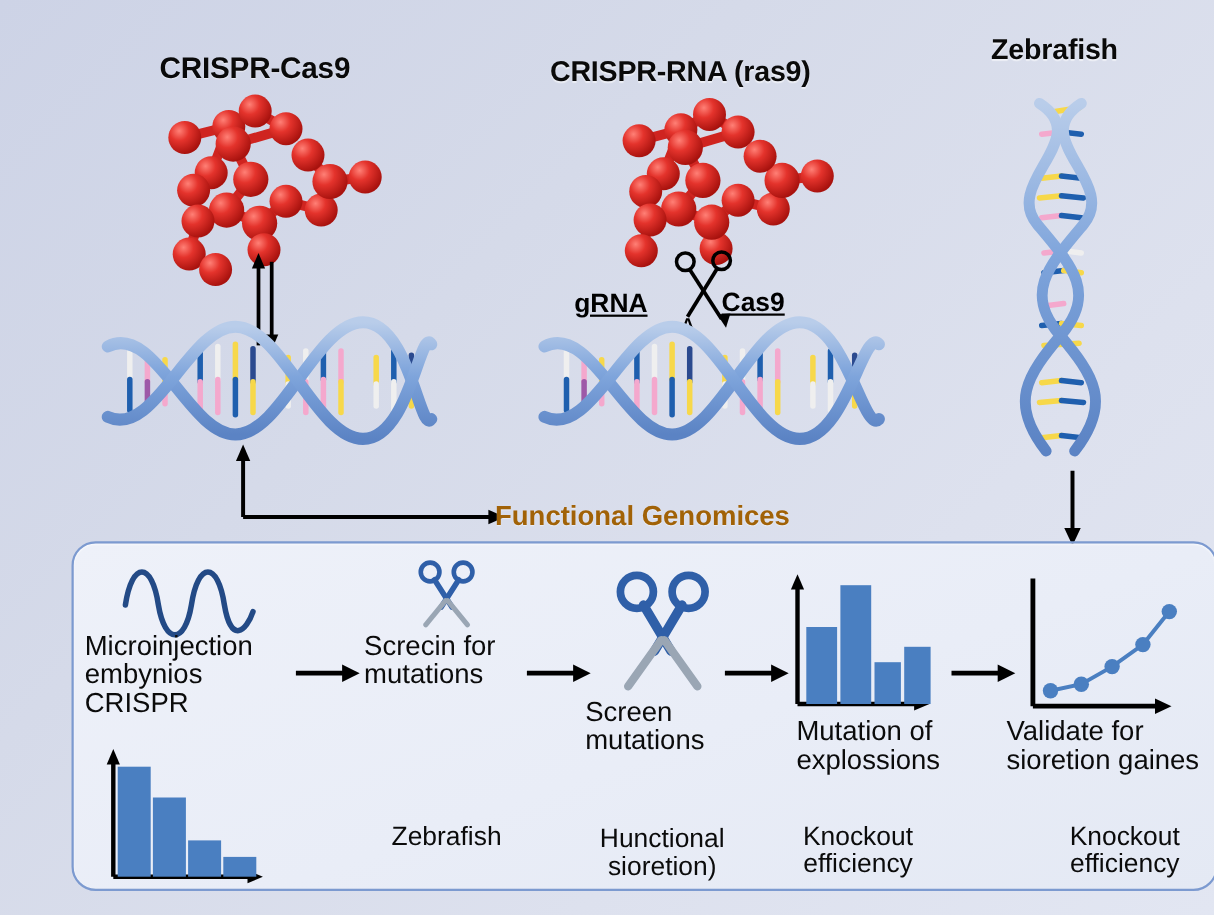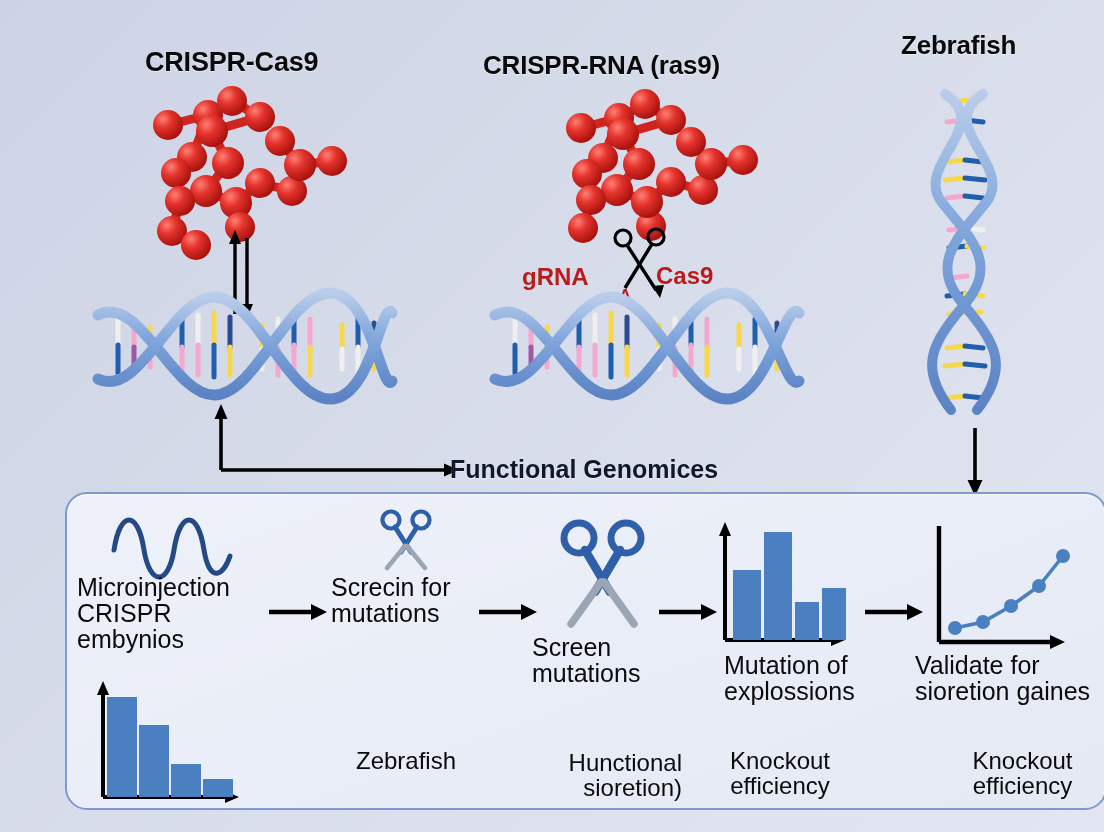--- a/index.html
+++ b/index.html
@@ -13,30 +13,30 @@
 
   
   .abs{position:absolute;}
 
   
   .title{
     font-weight:bold;color:#0a0a0a;white-space:nowrap;
     text-shadow:0 1px 1px rgba(255,255,255,.55);
   }
   #title-cas9{left:110px;top:47px;font-size:27px;letter-spacing:-0.2px;}
-  #title-rna{left:448px;top:50px;font-size:26px;letter-spacing:-0.2px;}
+  #title-rna{left:465px;top:50px;font-size:26px;letter-spacing:-0.2px;}
   #title-zebra{left:866px;top:30px;font-size:26px;letter-spacing:-0.2px;}
 
-  .sublabel{font-weight:bold;font-size:24px;color:#b91c1c;white-space:nowrap;}
+  .sublabel{font-weight:bold;font-size:24px;color:#000000;white-space:nowrap;text-decoration:underline;}
   #label-grna{left:487px;top:263px;}
   #label-cas9{left:621px;top:262px;}
   #label-a{left:584px;top:286px;font-size:17px;}
 
   #label-fg{
-    left:415px;top:455px;font-size:25px;font-weight:bold;color:#0f172a;
+    left:415px;top:455px;font-size:25px;font-weight:bold;color:#a16207;
     white-space:nowrap;text-shadow:0 1px 1px rgba(255,255,255,.5);
   }
 
   
   #workflow-panel{
     left:30px;top:492px;width:1042px;height:318px;
     border:2px solid #7c9ad0;border-radius:22px;
     background:linear-gradient(160deg,#eef1f9 0%,#e9edf7 55%,#e4e9f4 100%);
     box-shadow:0 1px 2px rgba(255,255,255,.8) inset;
     box-sizing:border-box;
@@ -305,22 +305,22 @@
     <path d="M12 68 L4.5 52 L19.5 52 Z" fill="#000"></path>
   </svg>
 
   <div class="abs" id="workflow-panel"></div>
 
   <div class="step" style="left:42px;top:512px;width:190px;">
     <svg width="125" height="60" viewBox="0 0 125 60" style="margin:0 auto 2px;">
       <path d="M4 38 C 10 -2, 28 -2, 34 38 C 40 74, 58 74, 64 38 C 70 -2, 88 -2, 94 38 C 100 74, 114 62, 120 44" fill="none" stroke="#234a86" stroke-width="5" stroke-linecap="round"></path>
     </svg>
     <div class="step-label">Microinjection</div>
+    <div class="step-label">embynios</div>
     <div class="step-label">CRISPR</div>
-    <div class="step-label">embynios</div>
   </div>
 
   <svg class="abs" style="left:52px;top:675px;" width="160" height="140" viewBox="0 0 160 140">
     <path d="M16 18 L16 122" stroke="#000" stroke-width="4" fill="none"></path>
     <path d="M16 6 L10 20 L22 20 Z" fill="#000"></path>
     <path d="M16 122 L140 122" stroke="#000" stroke-width="4" fill="none"></path>
     <path d="M152 122 L138 116 L138 128 Z" fill="#000"></path>
     <g fill="#4a7fc1">
       <rect x="20" y="22" width="30" height="100"></rect>
       <rect x="52" y="50" width="30" height="72"></rect>
@@ -358,21 +358,21 @@
       <circle cx="23" cy="18" r="15" fill="none" stroke="#2f5fa8" stroke-width="7"></circle>
       <circle cx="70" cy="18" r="15" fill="none" stroke="#2f5fa8" stroke-width="7"></circle>
       <path d="M29 30 L54 72" stroke="#2f5fa8" stroke-width="8.5" fill="none" stroke-linecap="round"></path>
       <path d="M64 30 L39 72" stroke="#2f5fa8" stroke-width="8.5" fill="none" stroke-linecap="round"></path>
       <path d="M48 62 L78 104" stroke="#9aa6b4" stroke-width="7.5" fill="none" stroke-linecap="round"></path>
       <path d="M45 62 L15 104" stroke="#9aa6b4" stroke-width="7.5" fill="none" stroke-linecap="round"></path>
     </svg>
     <div class="step-label">Screen</div>
     <div class="step-label">mutations</div>
   </div>
-  <div class="abs" style="left:487px;top:750px;width:160px;text-align:right;">
+  <div class="abs" style="left:487px;top:750px;width:160px;text-align:center;">
     <div class="step-sub">Hunctional</div>
     <div class="step-sub">sioretion)</div>
   </div>
 
   <svg class="abs" style="left:624px;top:600px;" width="62" height="24" viewBox="0 0 62 24">
     <path d="M0 12 L44 12" stroke="#000" stroke-width="4.4" fill="none"></path>
     <path d="M58 12 L42 4 L42 20 Z" fill="#000"></path>
   </svg>
 
   <svg class="abs" style="left:676px;top:518px;" width="140" height="140" viewBox="0 0 140 140">

